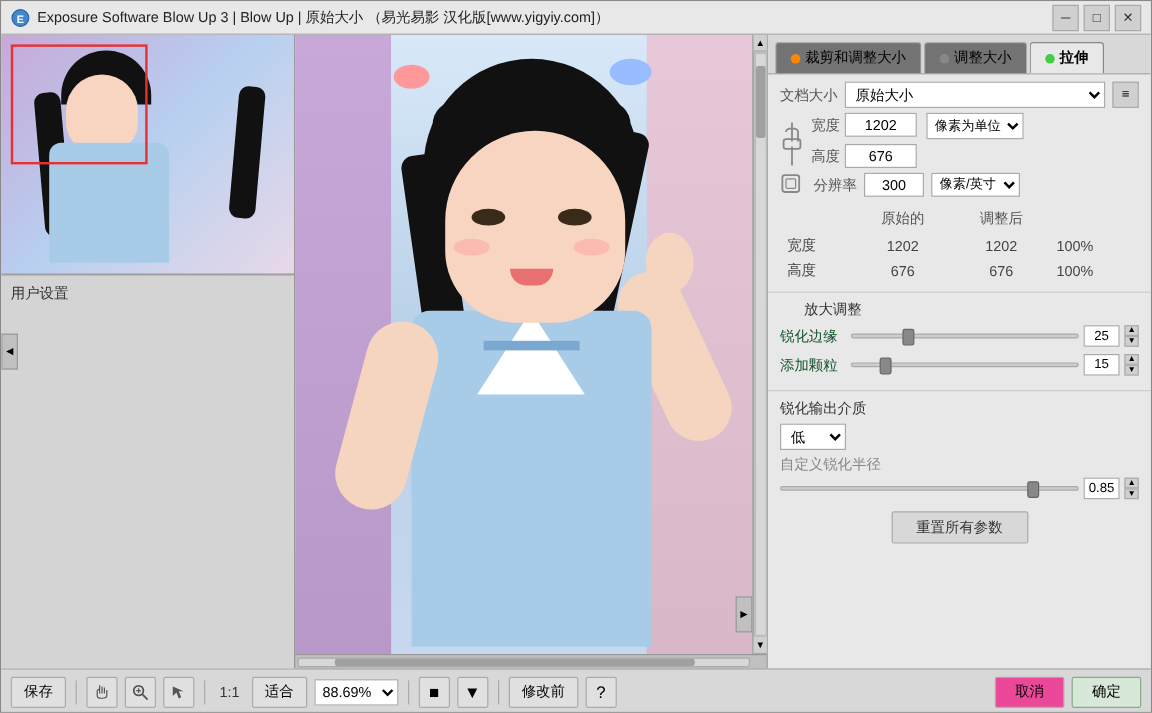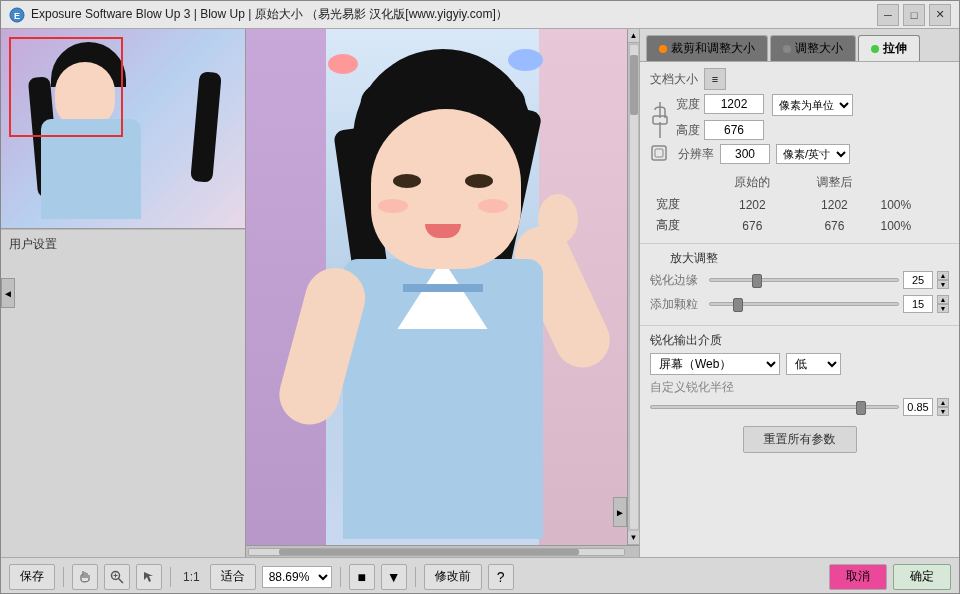--- a/index.html
+++ b/index.html
@@ -328,21 +328,21 @@
       margin-left: 20px;
     }
     .slider-row {
       display: flex;
       align-items: center;
       gap: 4px;
       margin-bottom: 6px;
     }
     .slider-label {
       font-size: 12px;
-      color: #737373;
+      color: #14532d;
       width: 55px;
       flex-shrink: 0;
     }
     .slider-track {
       flex: 1;
       height: 4px;
       background: #ccc;
       border: 1px solid #aaa;
       position: relative;
       border-radius: 2px;
@@ -927,20 +927,23 @@
         </div>
         <div class="tab active">
           <span class="tab-dot green"></span>
           <span>拉伸</span>
         </div>
       </div>
 
       <div class="section">
         <div class="doc-size-row">
           <span class="doc-size-label">文档大小</span>
+          <select class="doc-size-select">
+            <option>原始大小</option>
+          </select>
           <div class="settings-icon-btn">≡</div>
         </div>
 
         <div style="display:flex; gap:6px; align-items:flex-start; margin-bottom:4px;">
 
           <div style="display:flex;flex-direction:column;align-items:center;margin-top:4px;">
             <div style="width:20px;height:20px;">
               <svg width="20" height="44" viewBox="0 0 20 44">
                 <path d="M10 4 L10 20 M5 12 C5 8 15 8 15 12 L15 20 M10 24 L10 40" stroke="#888" stroke-width="1.5" fill="none"></path>
                 <rect x="3" y="18" width="14" height="8" rx="2" fill="none" stroke="#888" stroke-width="1.5"></rect>
@@ -1026,23 +1029,20 @@
           <div class="slider-spin-btns">
             <div class="spin-btn">▲</div>
             <div class="spin-btn">▼</div>
           </div>
         </div>
       </div>
 
       <div class="sharpen-section">
         <div class="sharpen-title">锐化输出介质</div>
         <div class="sharpen-row">
-          <select class="sharpen-select">
-            <option>屏幕（Web）</option>
-          </select>
           <select class="sharpen-level-select">
             <option>低</option>
           </select>
         </div>
 
         <div class="custom-radius-label">自定义锐化半径</div>
         <div class="slider-row">
           <div class="slider-track">
             <div class="slider-thumb" style="left:calc(85% - 5px);"></div>
           </div>

